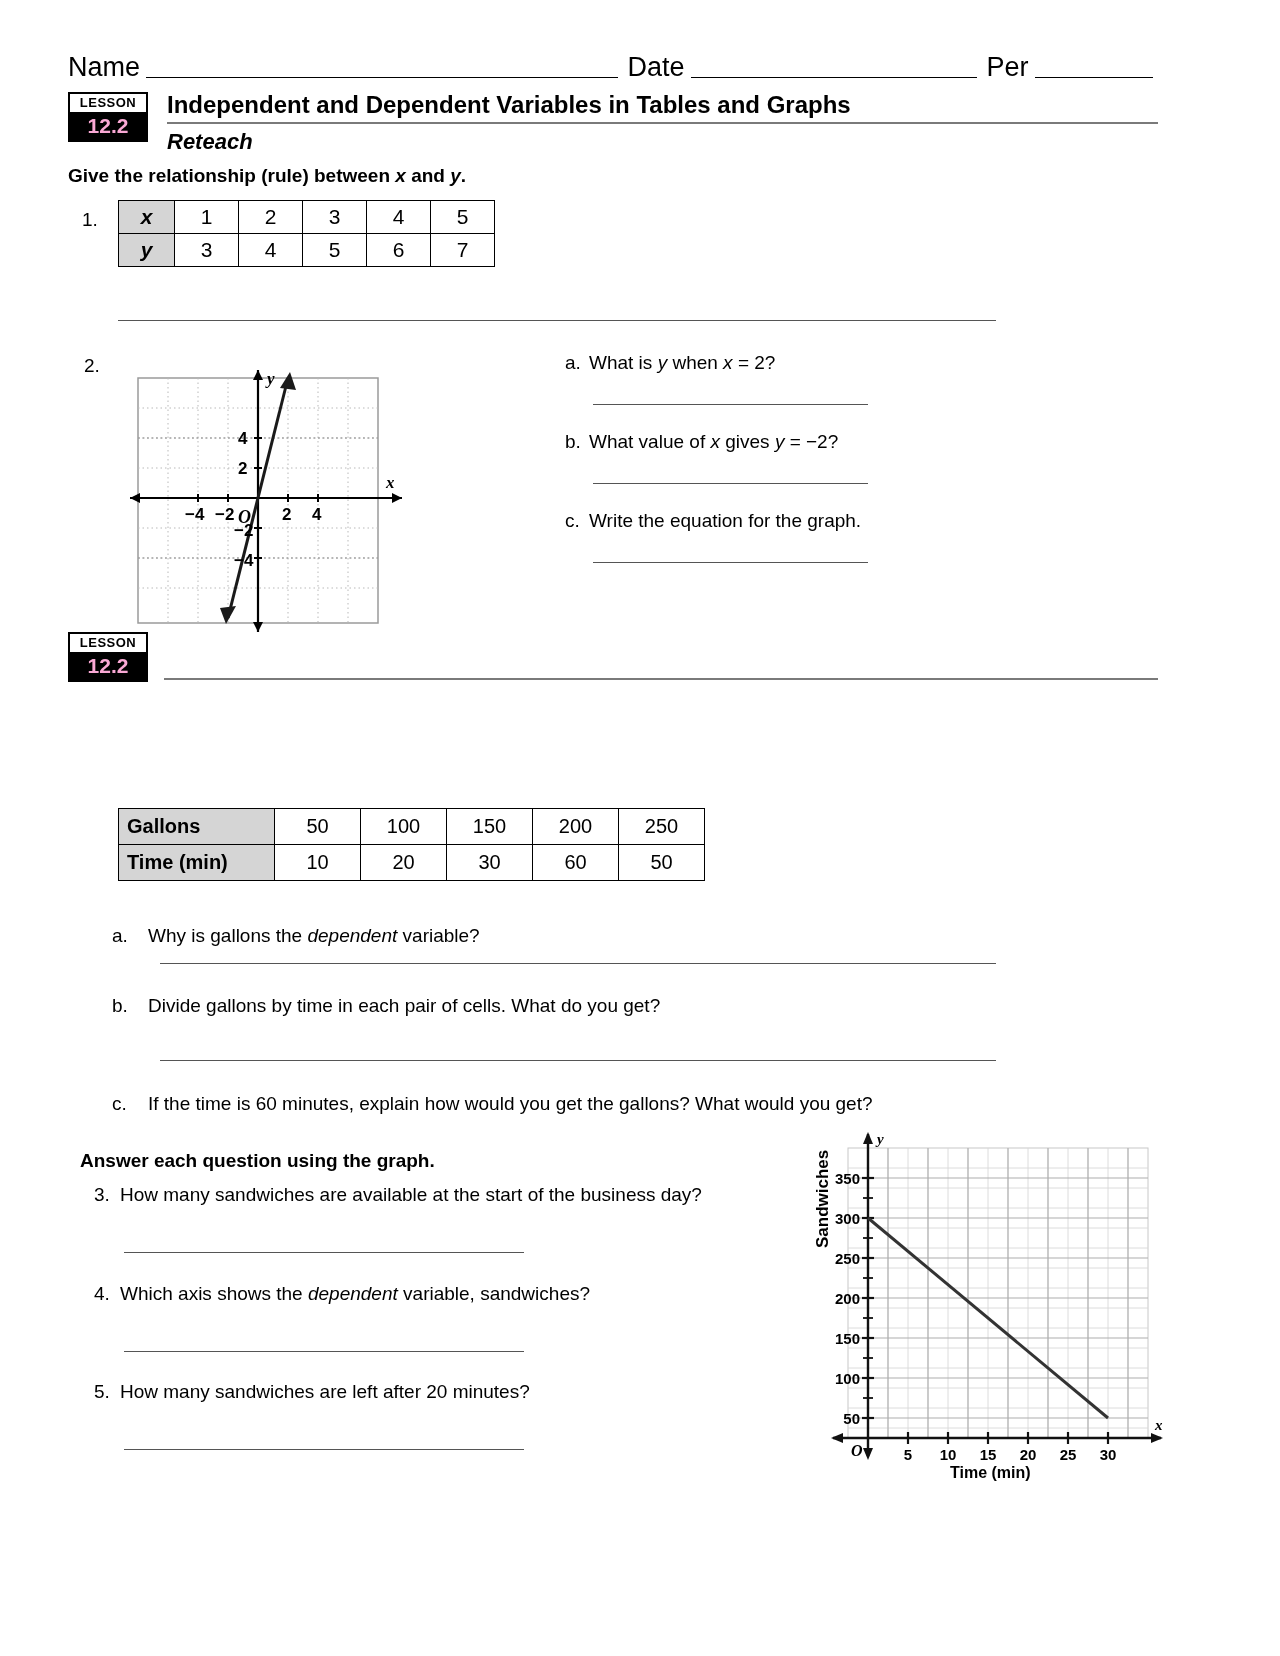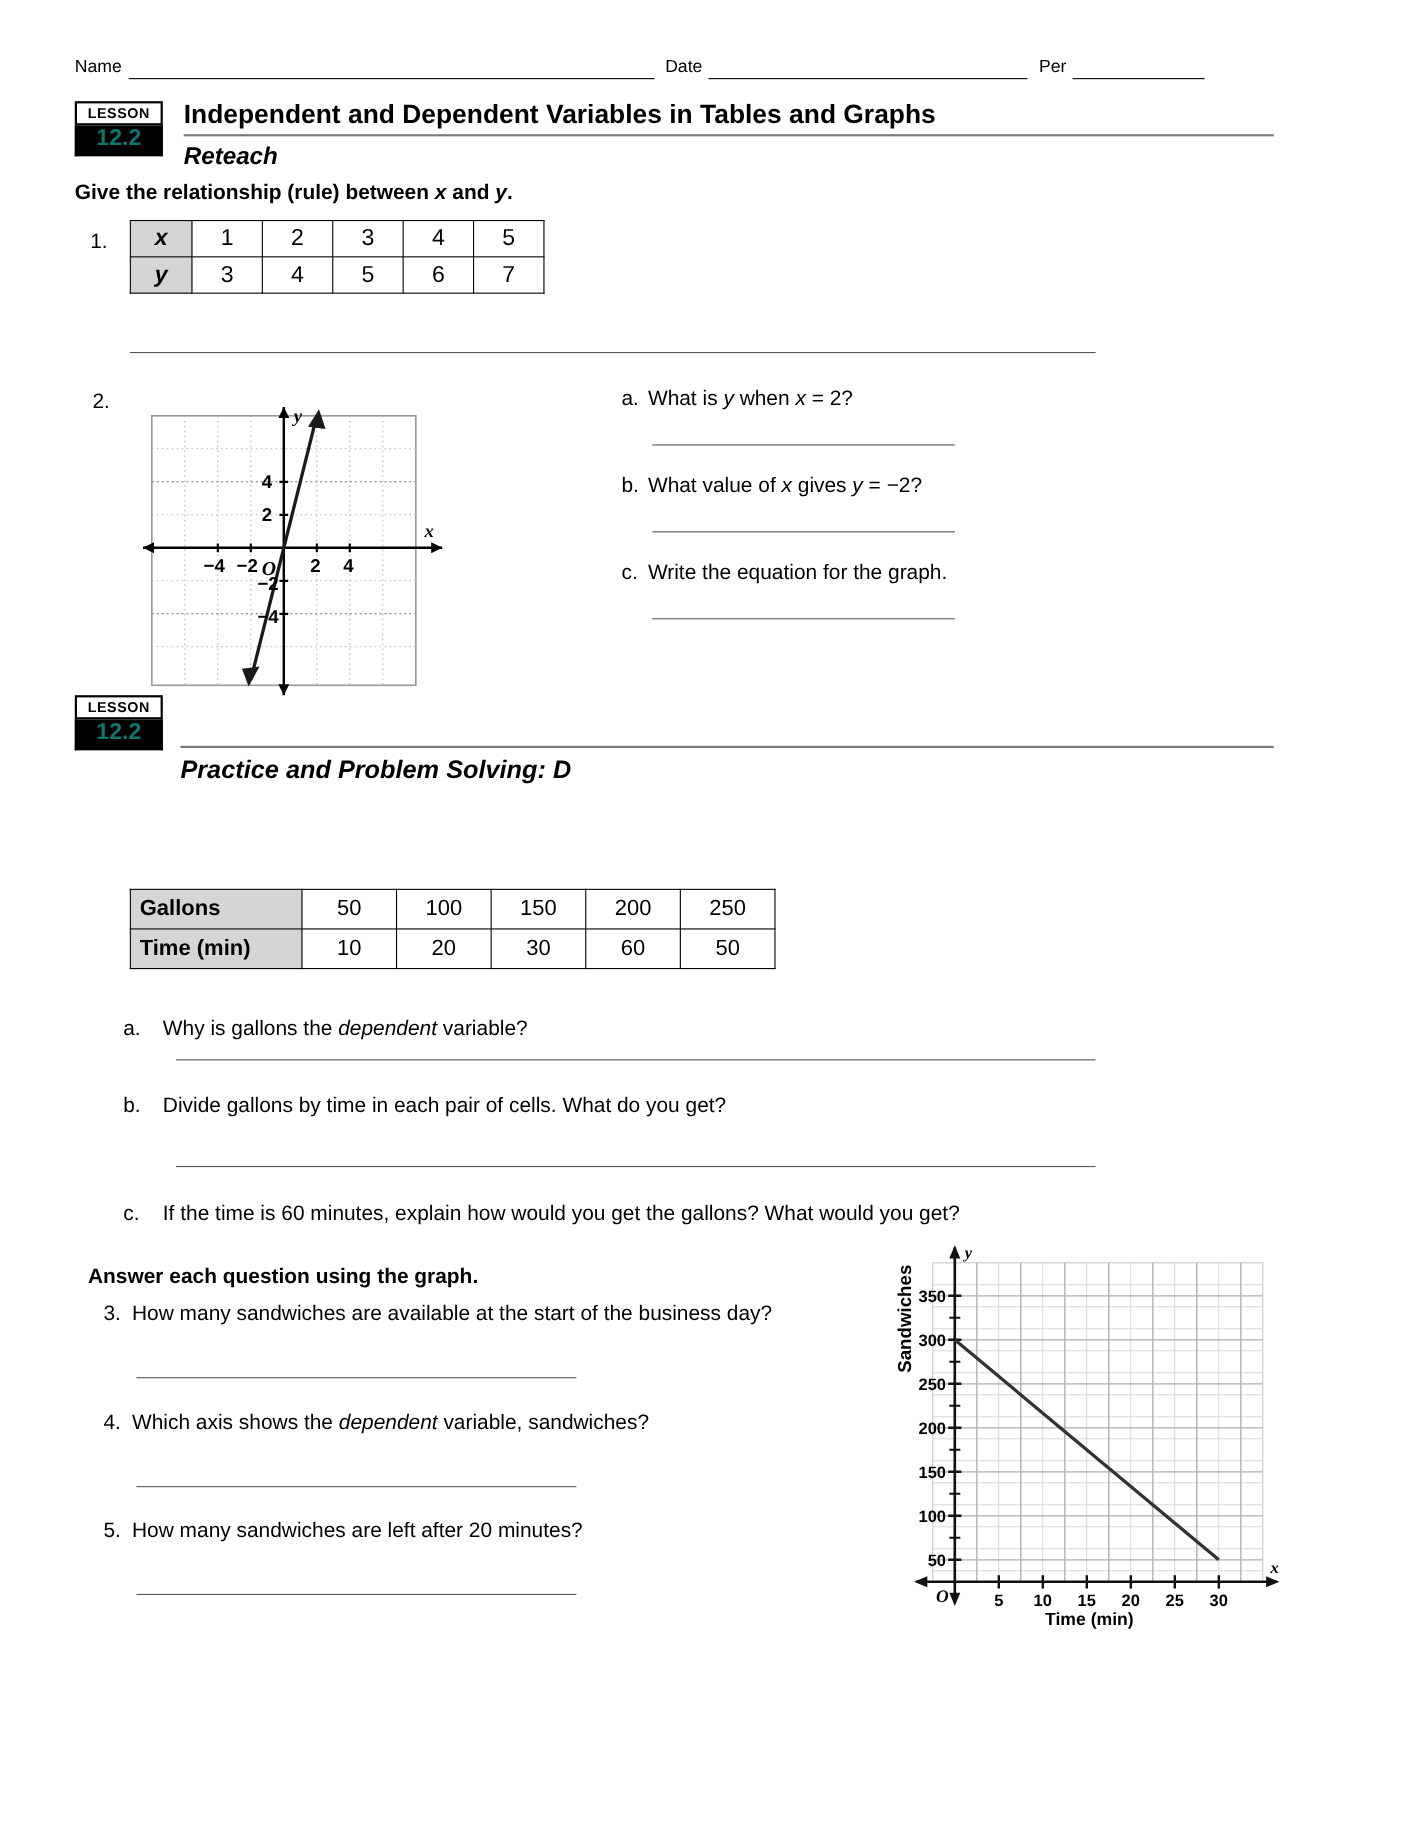--- a/index.html
+++ b/index.html
@@ -10,38 +10,38 @@
     font-family:"Liberation Sans", sans-serif;
     color:#000;
     position:relative;
     overflow:hidden;
   }
   .page { position:relative; width:1280px; height:1656px; padding:0; }
 
   
   .namerow {
     position:absolute; left:68px; top:52px; width:1085px;
-    display:flex; align-items:flex-start; font-size:16px;
+    display:flex; align-items:center; font-size:27px;
   }
   .namerow .lbl { white-space:nowrap; padding-right:6px; }
   .namerow .rule { border-bottom:1.5px solid #000; height:20px; }
   .rule-name { width:478px; }
   .rule-date { width:290px; }
   .rule-per  { width:120px; }
   .namerow .sp { width:10px; }
 
   
   .lesson-badge { width:80px; }
   .lesson-badge .top {
     border:2px solid #000; background:#fff; color:#000;
     font-size:13px; font-weight:bold; text-align:center;
     letter-spacing:.5px; padding:1px 0 2px;
   }
   .lesson-badge .bot {
-    border:2px solid #000; border-top:none; background:#000; color:#0f766e;
+    border:2px solid #000; border-top:none; background:#000; color:#f9a8d4;
     font-size:21px; font-weight:bold; text-align:center; padding:0 0 2px;
     line-height:1.15;
   }
 
   
   .hdr1 { position:absolute; left:68px; top:92px; width:1090px; display:flex; }
   .hdr1 .txtcol { flex:1; padding-left:19px; }
   .hdr1 .title {
     font-size:24px; font-weight:bold; line-height:1.1;
     border-bottom:2px solid #7a7a7a; padding-bottom:4px;
@@ -251,21 +251,20 @@
     <div class="q2blank"></div>
   </div>
 
   <div class="hdr2">
     <div class="lesson-badge">
       <div class="top">LESSON</div>
       <div class="bot">12.2</div>
     </div>
     <div class="txtcol">
       <div class="rulebar"></div>
-      <div class="sub">Practice and Problem Solving: D</div>
     </div>
   </div>
 
 
 
   <table class="gtable">
     <tbody>
         <tr>
       <td class="hdr">Gallons</td>
       <td>50</td>

